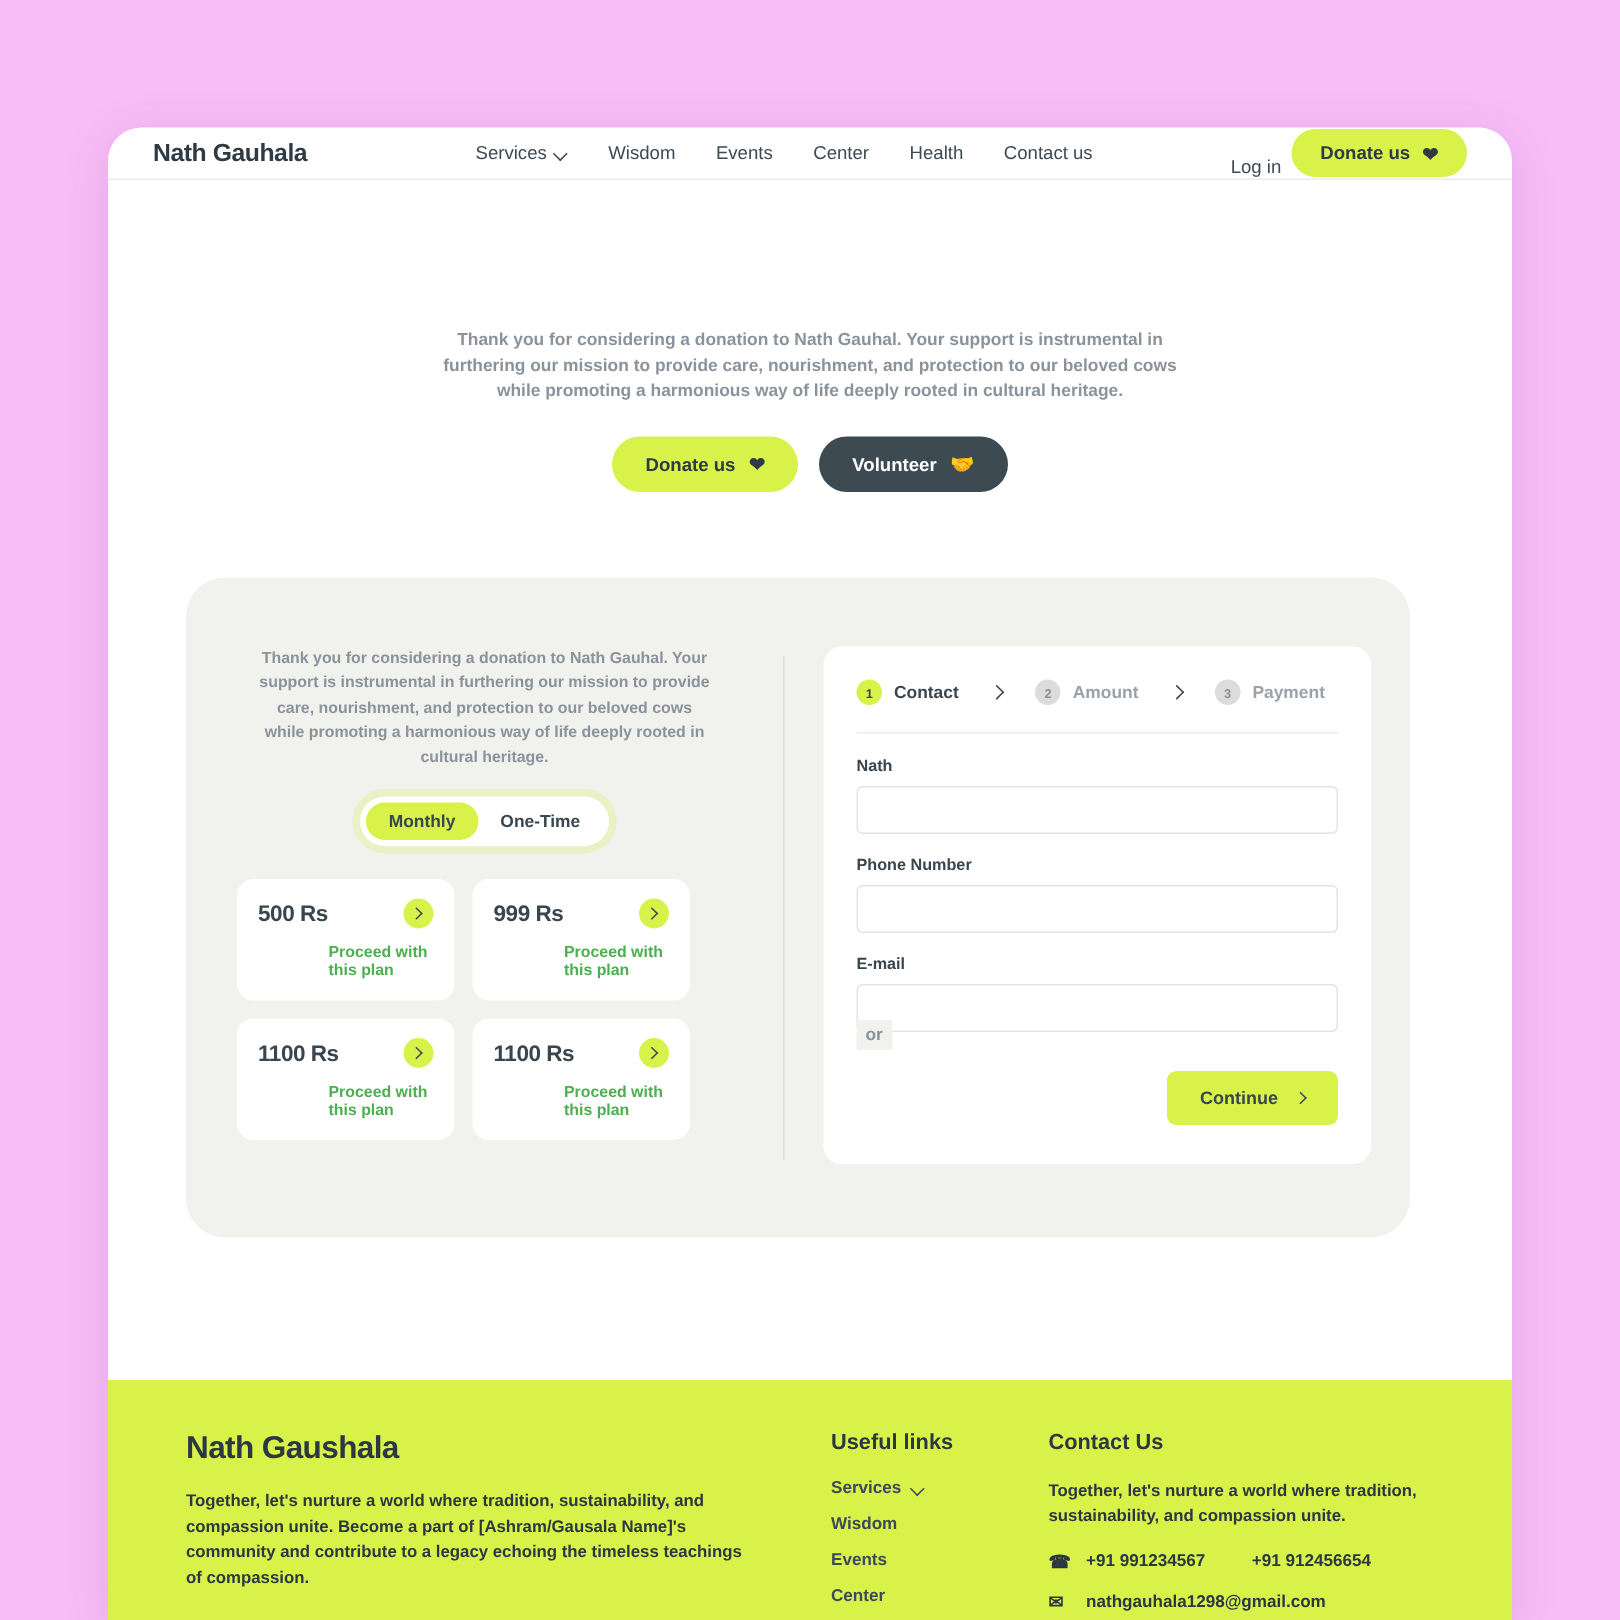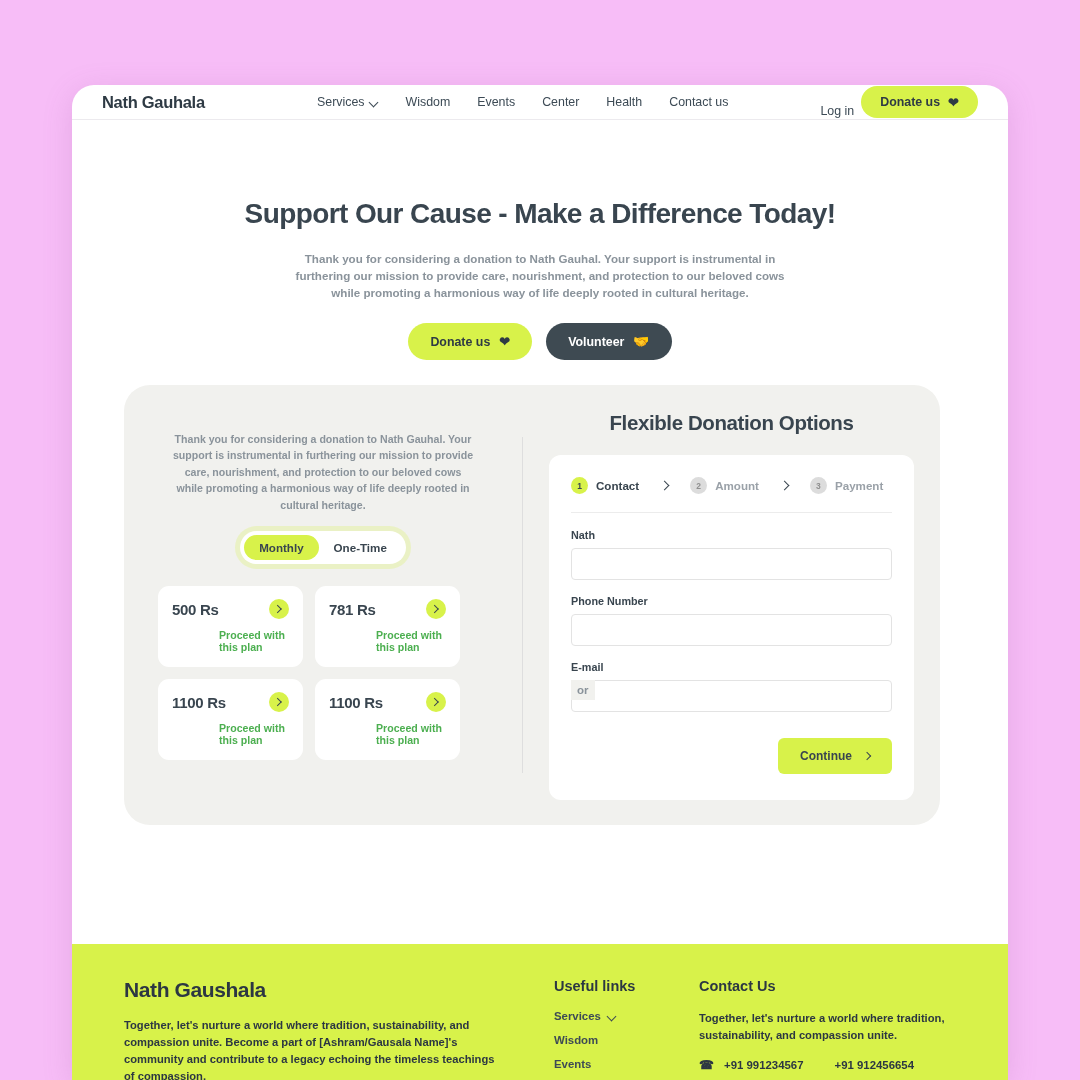--- a/index.html
+++ b/index.html
@@ -162,21 +162,21 @@
   }
 
   
   .heart {
     position:absolute; width:19px; height:19px; font-size:19px; line-height:19px;
     text-align:center; pointer-events:none; user-select:none;
   }
 
   
   .footer {
-    position:absolute; left:0; bottom:0; width:936px; height:136px;
+    position:absolute; left:0; bottom:0; width:936px; height:160px;
     background:#d8f24a; padding:34px 52px 0; display:flex;
   }
   .f-col-brand { width:430px; }
   .f-brand { font-size:21px; font-weight:bold; color:#2c3742; letter-spacing:-0.4px; }
   .f-brand-text {
     margin-top:15px; font-size:11.2px; line-height:1.52; color:#2c3742;
     font-weight:bold; width:378px;
   }
   .f-col-links { width:145px; padding-left:0; }
   .f-head { font-size:14.5px; font-weight:bold; color:#2c3742; margin-bottom:16px; }
@@ -236,21 +236,20 @@
       <div class="header-right">
         <div class="login">Log in</div>
         <div class="btn-donate-sm">
           <span>Donate us</span>
           <span class="heart-glyph">❤</span>
         </div>
       </div>
     </div>
 
     <div class="hero">
-      <h1>Support Our Cause - Make a Difference Today!</h1>
       <p>Thank you for considering a donation to Nath Gauhal. Your support is instrumental in furthering our mission to provide care, nourishment, and protection to our beloved cows while promoting a harmonious way of life deeply rooted in cultural heritage.</p>
       <div class="hero-btns">
         <div class="btn-pill btn-lime">
           <span>Donate us</span>
           <span class="heart-glyph">❤</span>
         </div>
         <div class="btn-pill btn-dark">
           <span>Volunteer</span>
           <span style="font-size:13px;">🤝</span>
         </div>
@@ -272,21 +271,21 @@
         <div class="plans">
           <div class="plan">
             <div class="plan-top">
               <span class="plan-amt">500 Rs</span>
               <span class="plan-arrow"></span>
             </div>
             <div class="plan-cta">Proceed with this plan</div>
           </div>
           <div class="plan">
             <div class="plan-top">
-              <span class="plan-amt">781 Rs</span>
+              <span class="plan-amt">999 Rs</span>
               <span class="plan-arrow"></span>
             </div>
             <div class="plan-cta">Proceed with this plan</div>
           </div>
           <div class="plan">
             <div class="plan-top">
               <span class="plan-amt">1100 Rs</span>
               <span class="plan-arrow"></span>
             </div>
             <div class="plan-cta">Proceed with this plan</div>
@@ -298,21 +297,20 @@
             </div>
             <div class="plan-cta">Proceed with this plan</div>
           </div>
         </div>
       </div>
 
       <div class="panel-divider"></div>
       <div class="or-badge">or</div>
 
       <div class="panel-right">
-        <div class="panel-title">Flexible Donation Options</div>
 
         <div class="form-card">
           <div class="stepper">
             <div class="step">
               <span class="step-badge on">1</span>
               <span class="step-label on">Contact</span>
             </div>
             <span class="step-sep"></span>
             <div class="step">
               <span class="step-badge off">2</span>

